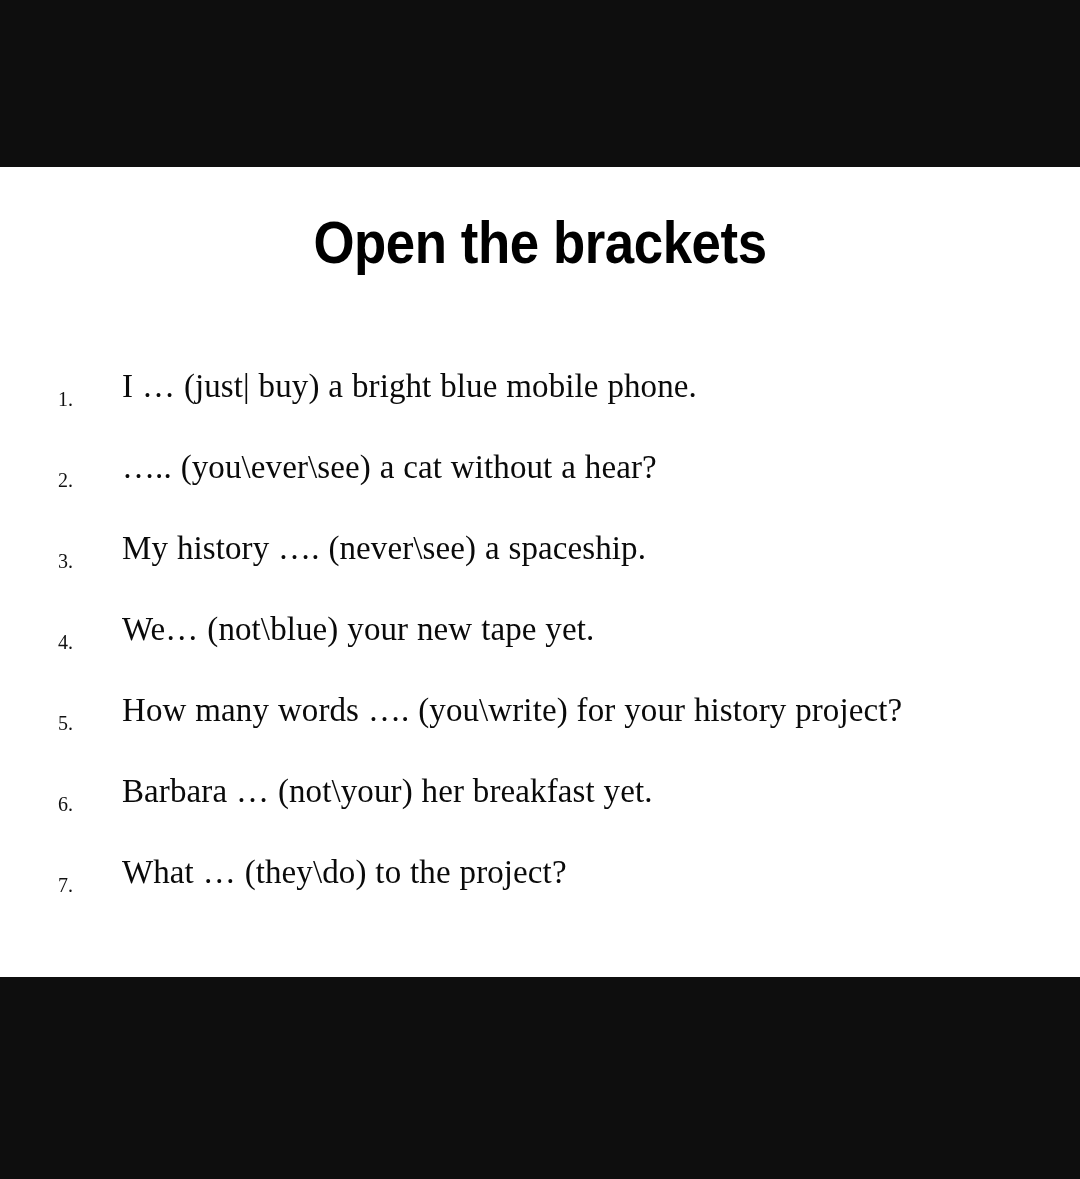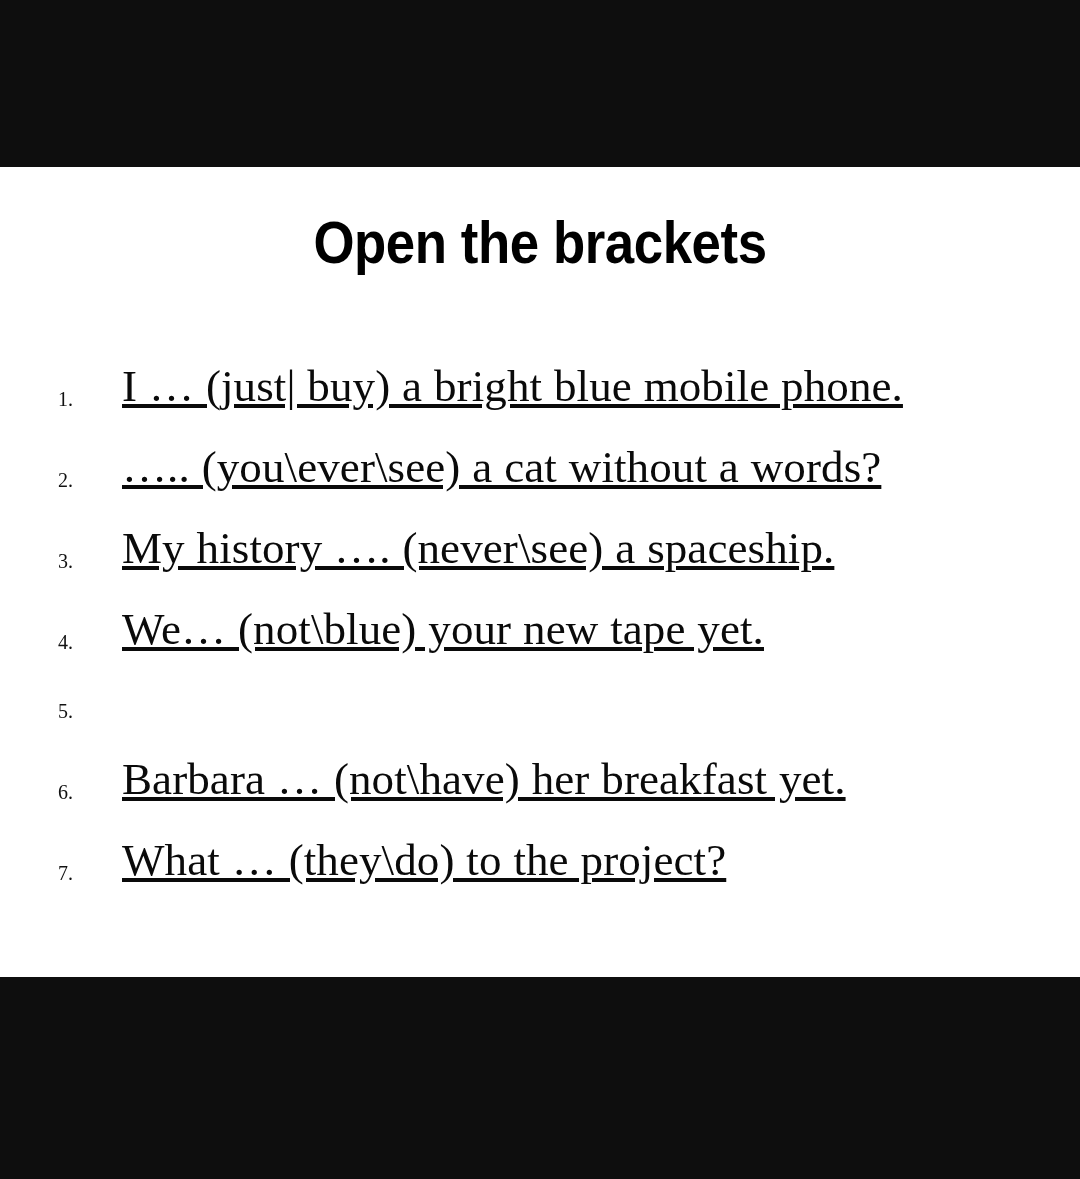--- a/index.html
+++ b/index.html
@@ -83,26 +83,25 @@
     text-align: left;
     font-family: "Liberation Serif", "DejaVu Serif", serif;
     font-size: 20px;
     line-height: 20px;
     color: #111111;
   }
 
   .q-text {
     display: block;
     font-family: "Liberation Serif", "DejaVu Serif", serif;
-    font-size: 45px;
+    font-size: 33px;
     line-height: 58px;
     color: #0a0a0a;
     letter-spacing: 0.1px;
     word-spacing: 0.5px;
-    text-decoration: underline;
   }
 
   
   .q-item.wraps { padding-right: 128px; }
 </style>
 </head>
 <body>
 
 <div class="frame">
 
@@ -114,40 +113,41 @@
 
     <div class="question-list">
 
       <div class="q-item">
         <span class="q-num">1.</span>
         <span class="q-text">I … (just| buy) a bright blue mobile phone.</span>
       </div>
 
       <div class="q-item">
         <span class="q-num">2.</span>
-        <span class="q-text">….. (you\ever\see) a cat without a words?</span>
+        <span class="q-text">….. (you\ever\see) a cat without a hear?</span>
       </div>
 
       <div class="q-item">
         <span class="q-num">3.</span>
         <span class="q-text">My history …. (never\see) a spaceship.</span>
       </div>
 
       <div class="q-item">
         <span class="q-num">4.</span>
         <span class="q-text">We… (not\blue) your new tape yet.</span>
       </div>
 
       <div class="q-item wraps">
         <span class="q-num">5.</span>
+        <span class="q-text">How many words …. (you\write) for your history project?</span>
       </div>
 
       <div class="q-item">
         <span class="q-num">6.</span>
-        <span class="q-text">Barbara … (not\have) her breakfast yet.</span>
+        <span class="q-text">Barbara … (not\your) her breakfast yet.</span>
       </div>
 
       <div class="q-item">
         <span class="q-num">7.</span>
         <span class="q-text">What … (they\do) to the project?</span>
       </div>
 
     </div>
   </div>
 

